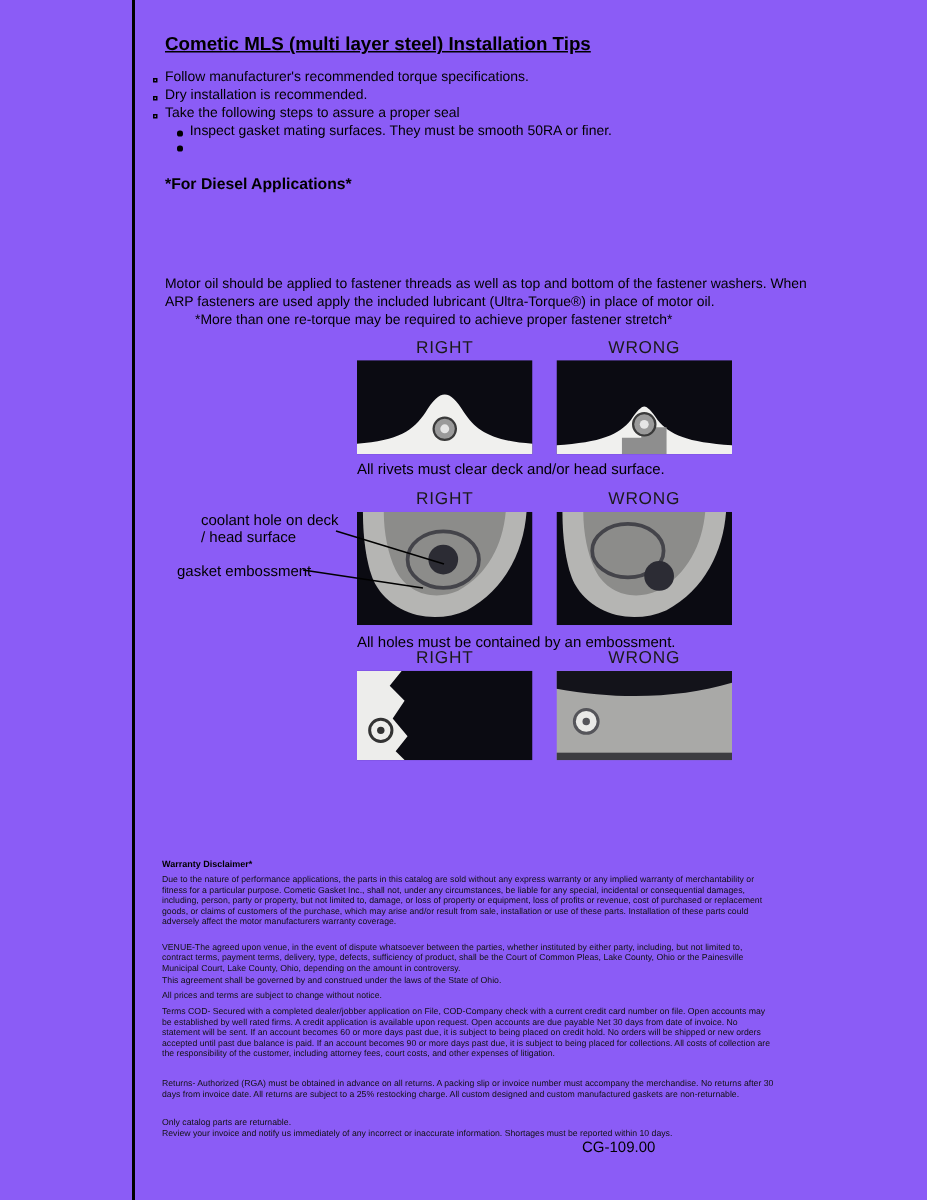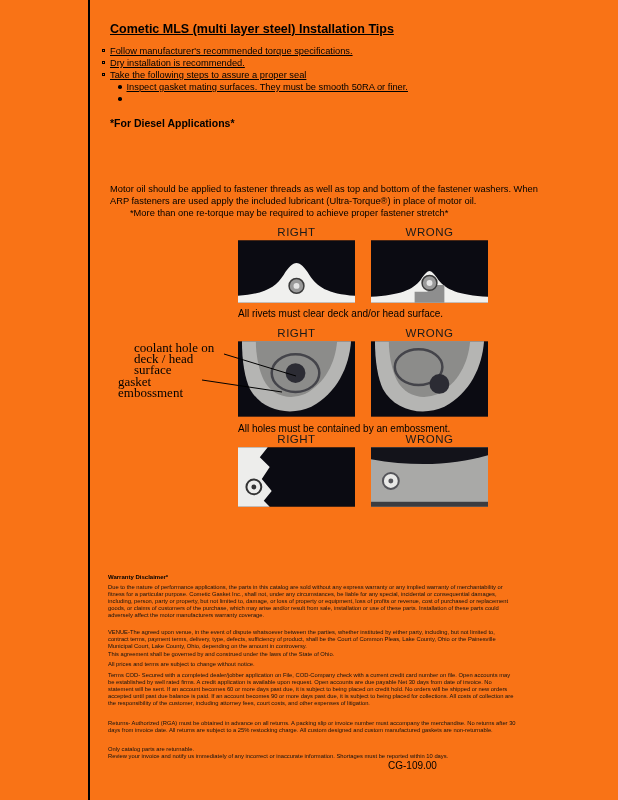--- a/index.html
+++ b/index.html
@@ -1,41 +1,41 @@
 <!DOCTYPE html>
 <html><head>
 <meta charset="utf-8">
 <style>
   * { margin:0; padding:0; box-sizing:border-box; }
   html,body { background:#ffffff; }
   #page {
-    position:relative; width:618px; height:800px; background:#f97316;
+    position:relative; width:618px; height:800px; background:#8b5cf6;
     font-family:"Liberation Sans", sans-serif; color:#000; overflow:hidden;
   }
   .abs { position:absolute; }
   .edge-line { left:88px; top:0; width:2px; height:800px; background:#000; }
 
   .doc-title { left:110px; top:22px; font-size:12.5px; font-weight:bold; text-decoration:underline; }
 
   .tips-block { left:102px; top:45px; width:470px; }
-  .bullet-row { display:flex; align-items:flex-start; font-size:9.3px; line-height:12px;text-decoration:underline; }
+  .bullet-row { display:flex; align-items:center; font-size:9.3px; line-height:12px; }
   .bullet-row.sub { margin-left:16px; }
   .m-sq { width:3px; height:3px; border:1px solid #000; margin:4px 5px 0 0; flex:none; }
   .m-dot { width:3.5px; height:3.5px; background:#000; border-radius:50%; margin:4px 5px 0 0; flex:none; }
 
   .diesel-heading { left:110px; top:117px; font-size:10.5px; font-weight:bold;text-align:center; }
   .para { left:110px; width:430px; font-size:9.3px; line-height:12px; }
   .p1 { top:135px;margin-top:48px; } .p2 { top:165px; } .p3 { top:207px;margin-left:20px; }
 
   .col-label { width:117px; text-align:center; font-size:11.5px; letter-spacing:0.5px; color:#1a1a1a; }
   .panel { width:117px; }
   .panel svg { display:block; }
   .caption { left:238px; font-size:10px; line-height:12px; }
 
-  .side-label { font-size:13px; line-height:11px;font-family:Liberation Serif, serif; }
+  .side-label { font-size:10px; line-height:11px; }
   .lbl-coolant { left:134px; top:342px; width:92px; }
   .lbl-emboss  { left:118px; top:376px; width:100px; }
   .connector-overlay { left:200px; top:348px; width:110px; height:50px; z-index:5; }
 
   .fine-heading { left:108px; top:574px; font-size:6px; font-weight:bold; }
   .fine { left:108px; width:408px; font-size:5.8px; line-height:6.9px; color:#111; }
   .f1 { top:584px; } .f2 { top:629px; } .f2b { top:651px; } .f3 { top:661px; }
   .f4 { top:672px; } .f5 { top:720px; } .f6 { top:746px; } .f7 { top:753px; }
 
   .footer-code { left:388px; top:760px; font-size:10px; }

